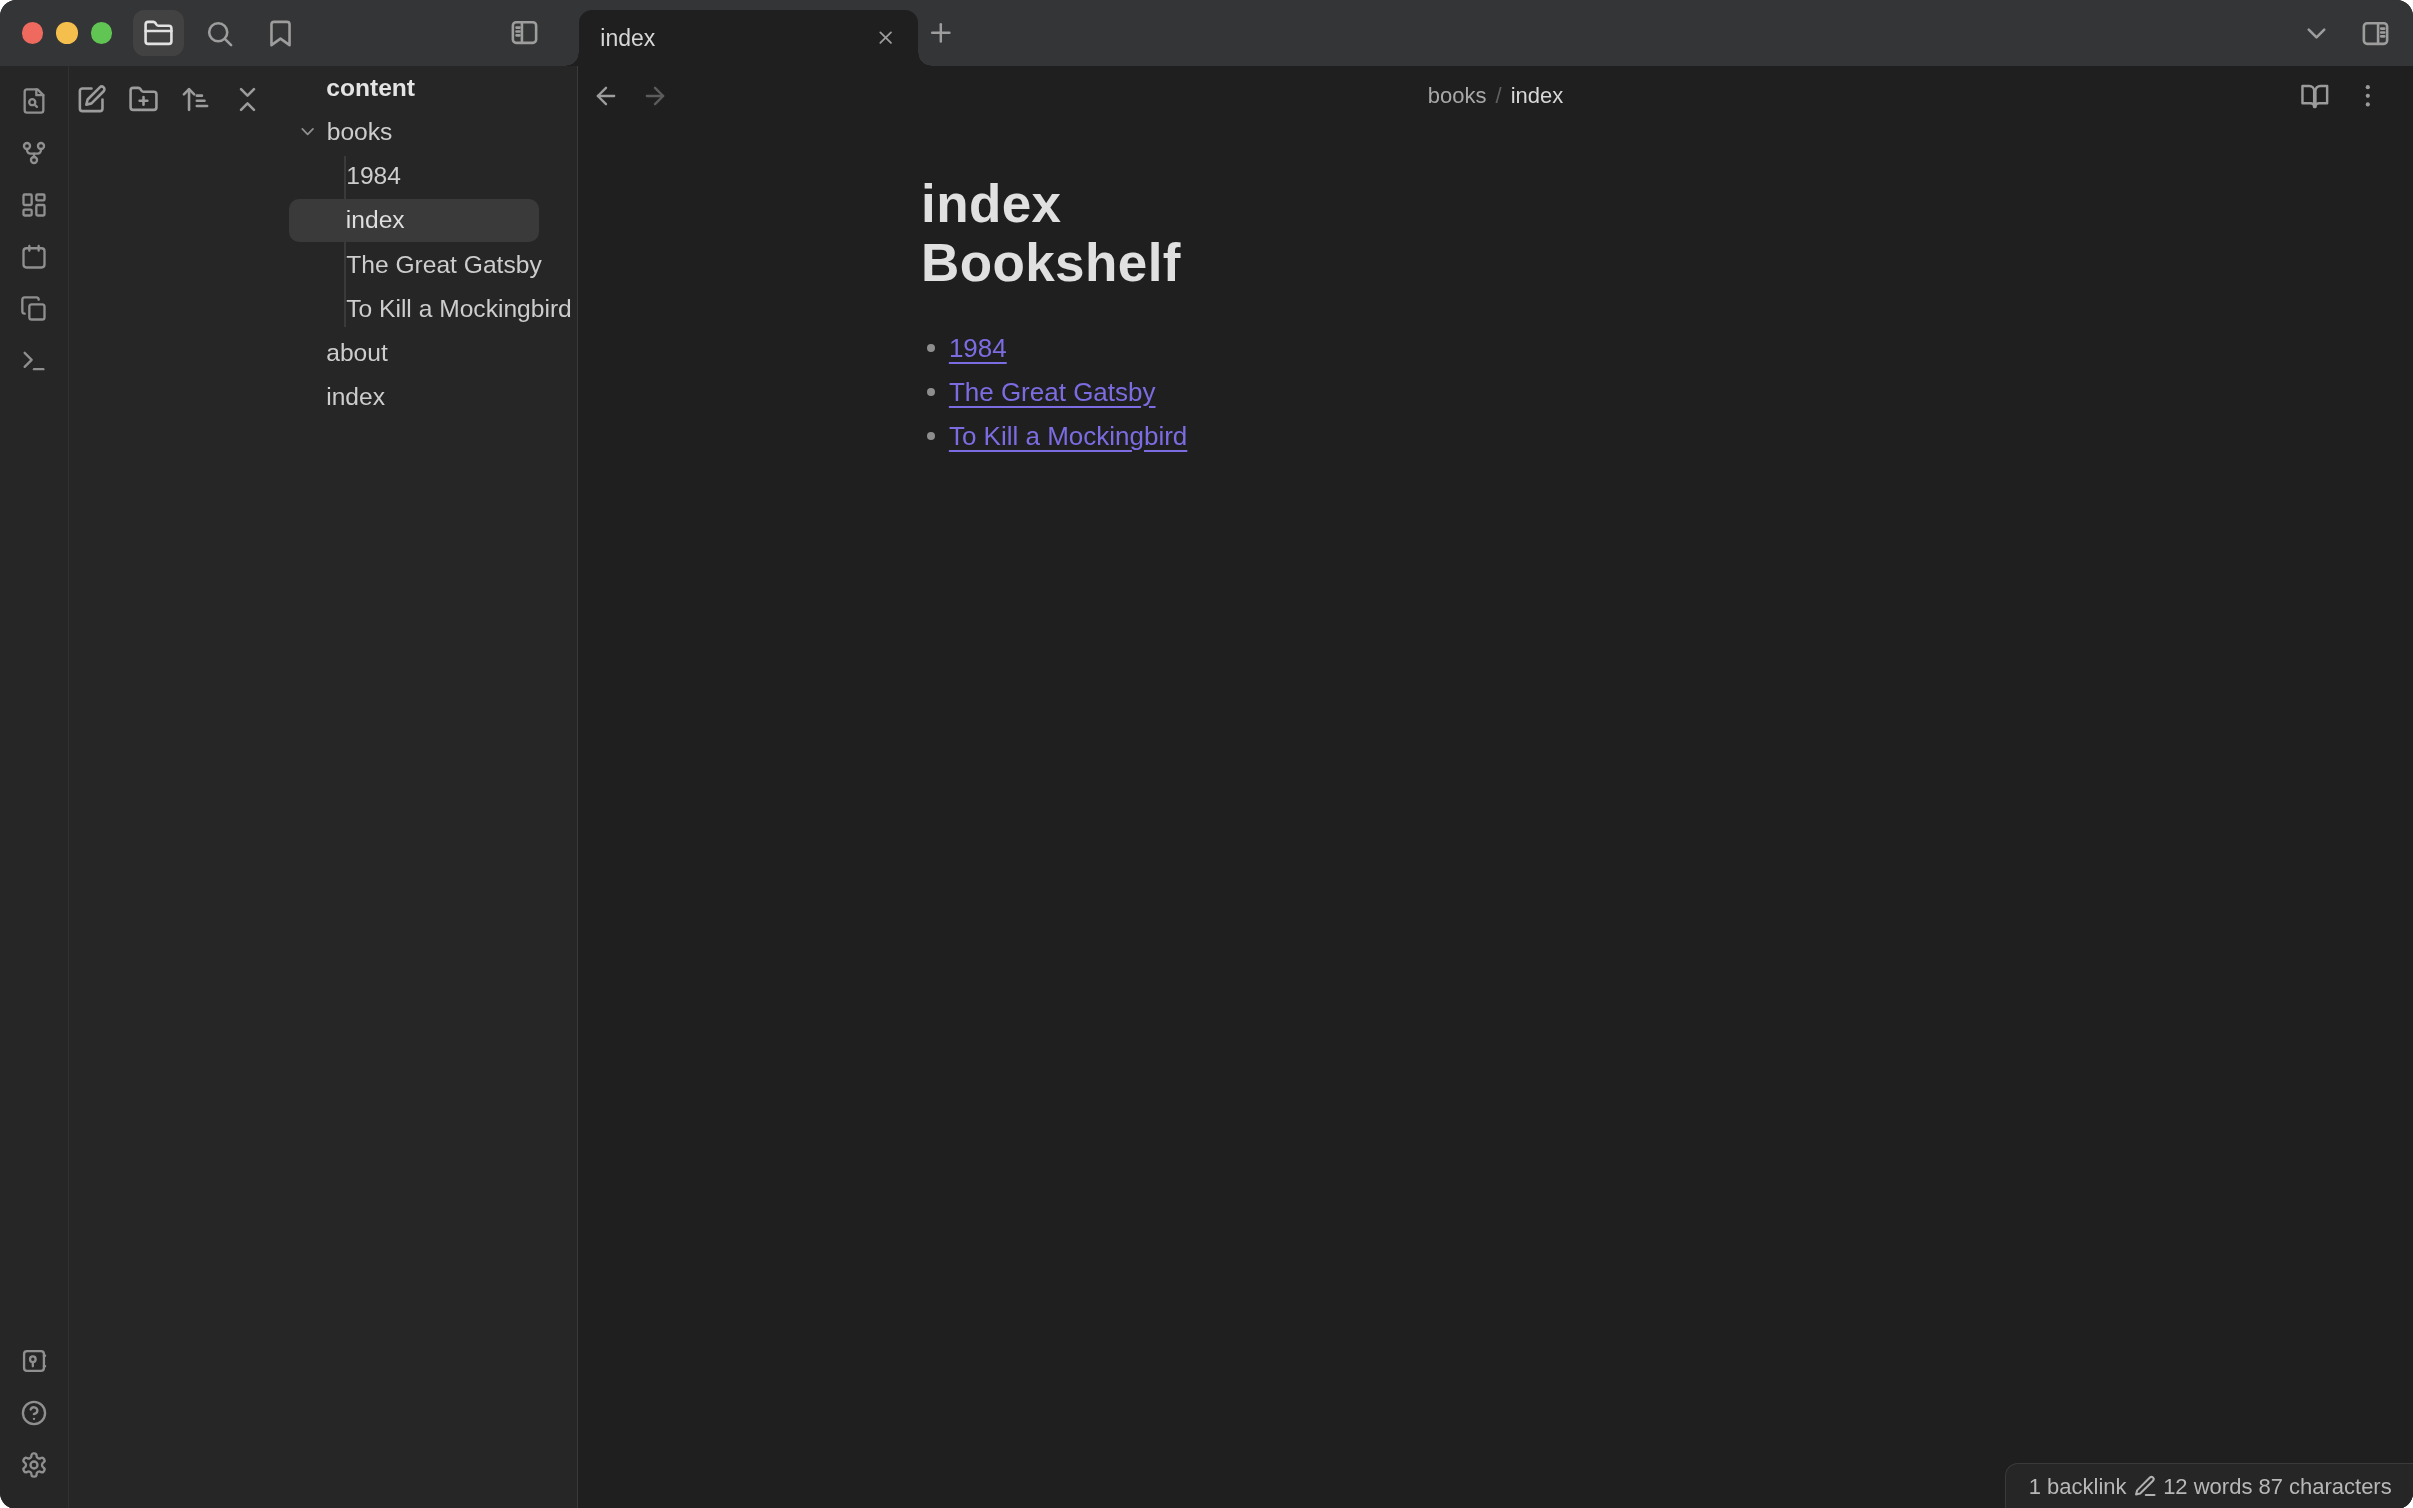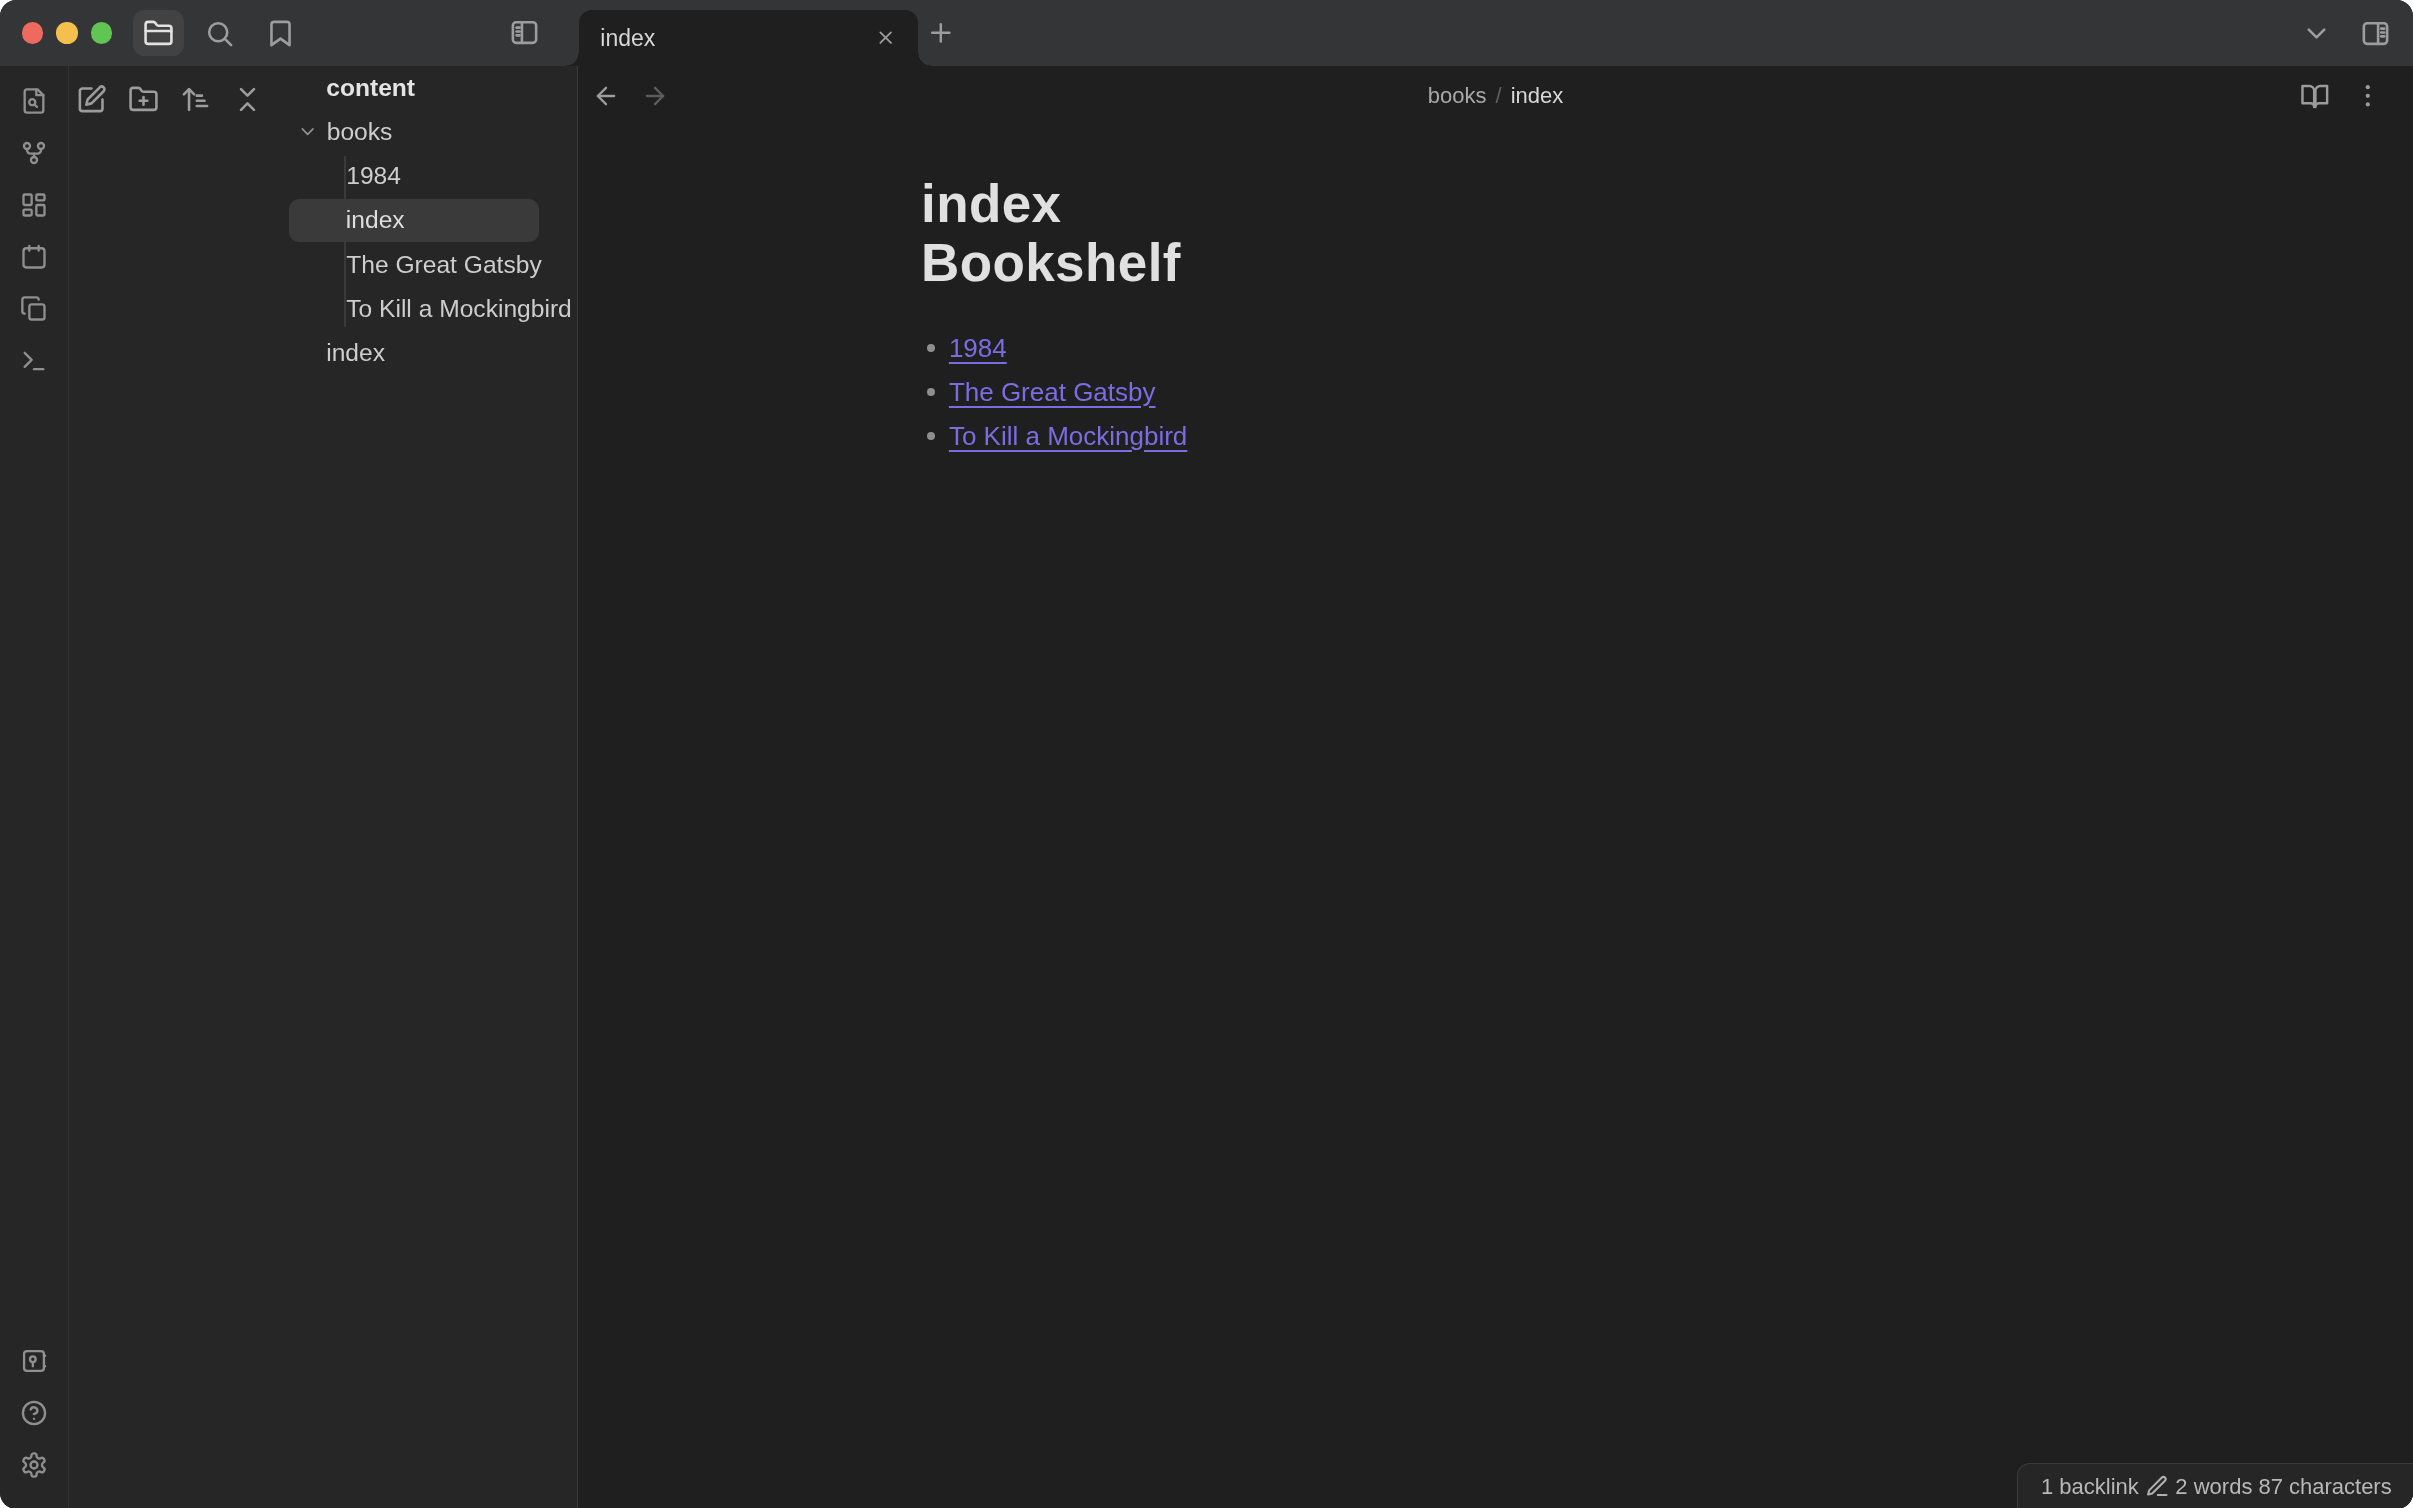--- a/index.html
+++ b/index.html
@@ -303,20 +303,23 @@
         <div class="trow selected">
           <span>index</span>
         </div>
         <div class="trow file-l1">
           <span>The Great Gatsby</span>
         </div>
         <div class="trow file-l1">
           <span>To Kill a Mockingbird</span>
         </div>
         <div class="trow file-l0">
+          <span>about</span>
+        </div>
+        <div class="trow file-l0">
           <span>index</span>
         </div>
         <div class="guide"></div>
       </div>
     </div>
 
     <div class="editor">
       <div class="ed-header">
         <button class="nav-btn">
             <span class="ic">
@@ -380,19 +383,19 @@
       </div>
 
       <div class="statusbar">
         <span>1 backlink</span>
         <span class="status-icon ic">
             <svg viewBox="0 0 24 24" fill="none" stroke="currentColor" stroke-width="2" stroke-linecap="round" stroke-linejoin="round">
               <path d="M12.5 20.5H21"></path>
               <path d="M16.5 3.5a2.1 2.1 0 0 1 3 3L7 19l-4 1 1-4Z"></path>
             </svg>
           </span>
-        <span>2 words</span>
+        <span>12 words</span>
         <span>87 characters</span>
       </div>
     </div>
   </div>
 </div>
 
 
 </body></html>

